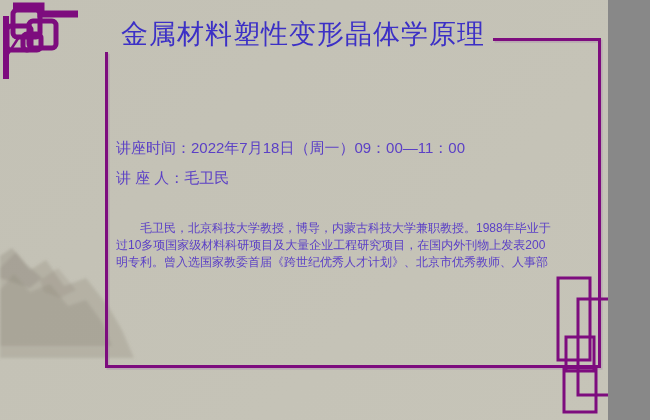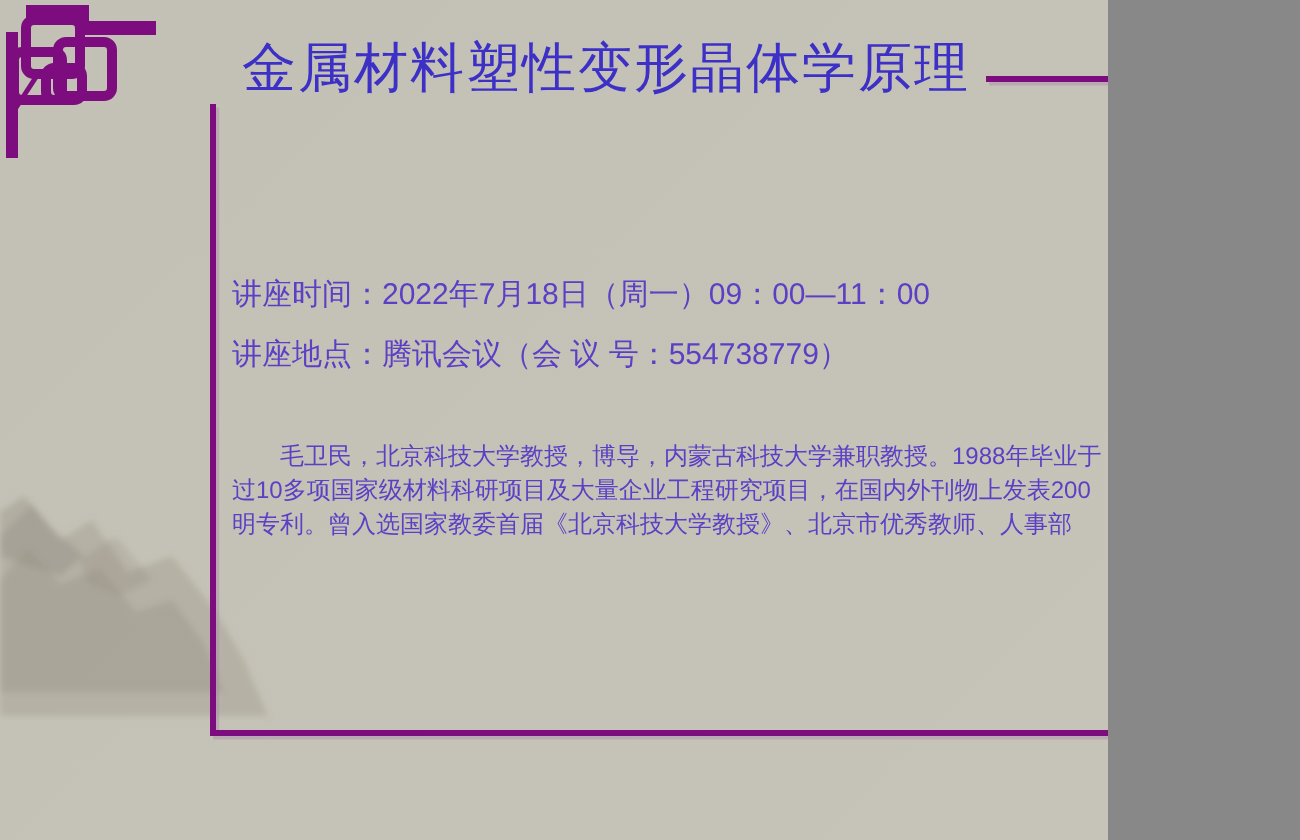--- a/index.html
+++ b/index.html
@@ -2,21 +2,21 @@
 <html style="--background: #c3c1b5; --accent: #7d0c7e; --title-color: #3c30c6; --text-color: #5b40c6;"><head>
 <meta charset="utf-8">
 <style>
   html,body{margin:0;padding:0;}
   body{
     font-family:"Liberation Sans","DejaVu Sans",sans-serif;
     background:#888;
   }
   .slide{
     position:relative;
-    width:554px;height:420px;
+    width:608px;height:420px;
     overflow:hidden;
     background:linear-gradient(135deg,var(--background) 0%, #c6c4b8 100%);
   }
   .deco{color:var(--accent);}
   .frame-svg{
     position:absolute;left:0;top:0;width:650px;height:420px;
     pointer-events:none;
   }
   .knot-svg{
     position:absolute;left:0;top:0;
@@ -97,22 +97,22 @@
       <rect x="29" y="21" width="27" height="27" rx="4" stroke-width="5"></rect>
       <rect x="7" y="26" width="24" height="24" rx="4" stroke-width="5"></rect>
       <rect x="23" y="34" width="18" height="16" rx="4" stroke-width="5"></rect>
     </g>
   </svg>
 
   <div class="page-title">金属材料塑性变形晶体学原理</div>
 
   <div class="info-block">
     <div class="info-row"><span>讲座时间：</span><span>2022年7月18日（周一）09：00—11：00</span></div>
-    <div class="info-row"><span>讲座地点：</span><span>腾讯会议（会 议 号：554738779）</span></div>
+    <div class="info-row"><span>讲 座 人：</span><span>毛卫民</span></div>
   </div>
 
   <div class="bio-block">
     <div class="bio-line">　　毛卫民，北京科技大学教授，博导，内蒙古科技大学兼职教授。1988年毕业于</div>
     <div class="bio-line">过10多项国家级材料科研项目及大量企业工程研究项目，在国内外刊物上发表200</div>
-    <div class="bio-line">明专利。曾入选国家教委首届《北京科技大学教授》、北京市优秀教师、人事部</div>
+    <div class="bio-line">明专利。曾入选国家教委首届《跨世纪优秀人才计划》、北京市优秀教师、人事部</div>
   </div>
 
 </div>
 
 </body></html>

